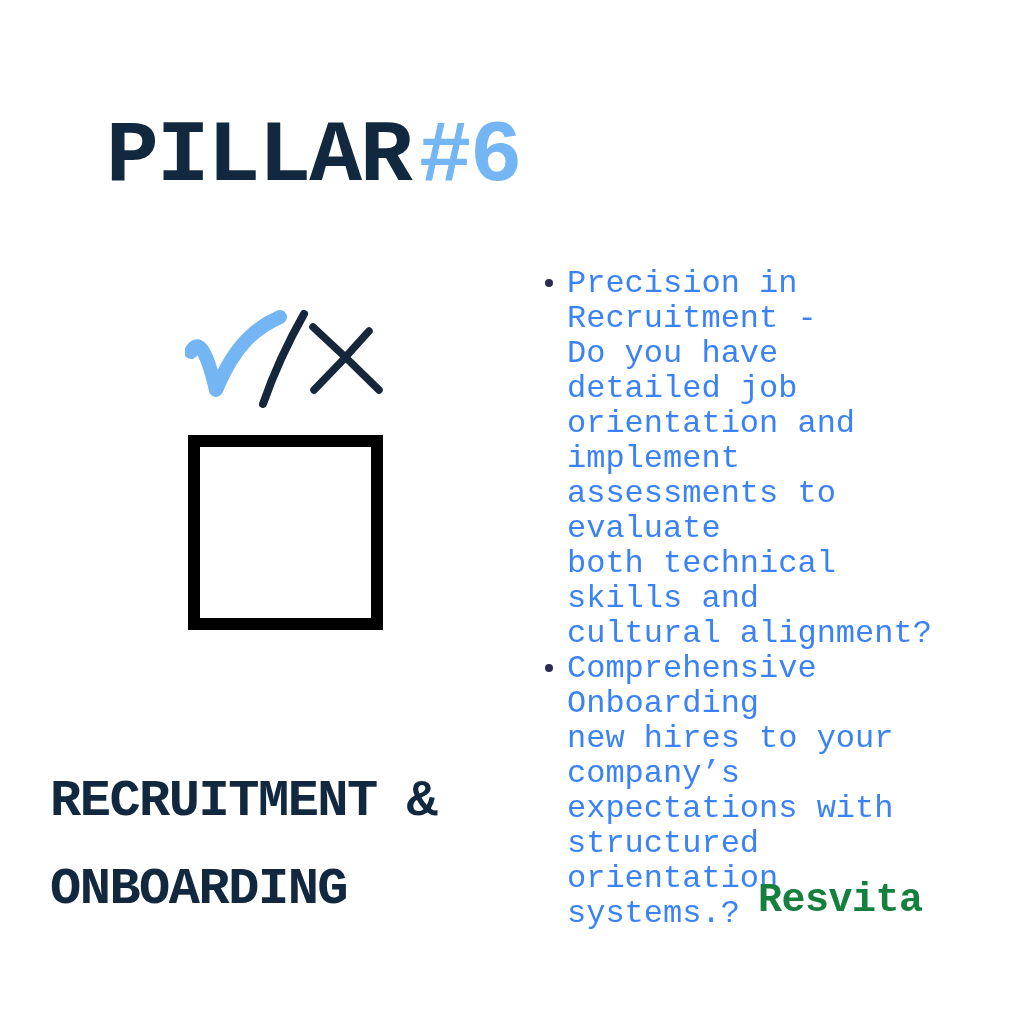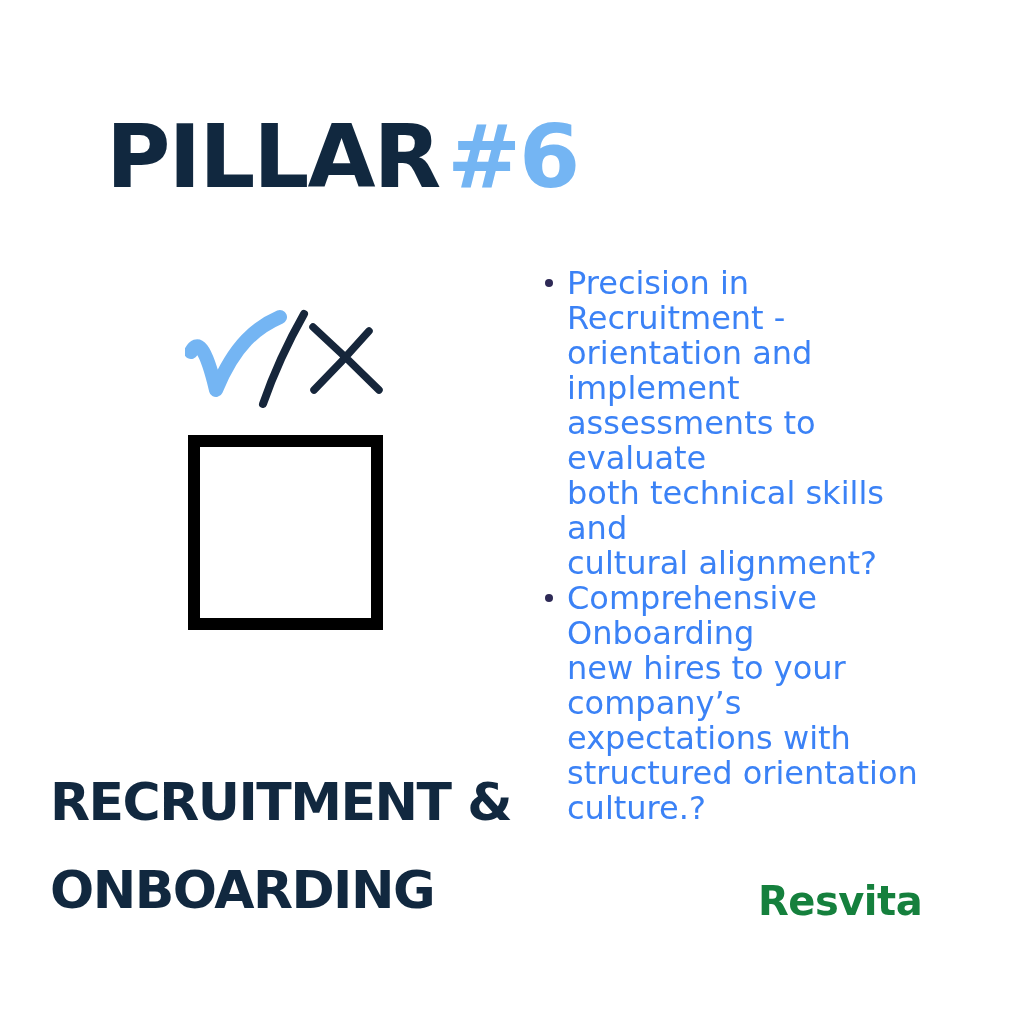--- a/index.html
+++ b/index.html
@@ -5,20 +5,21 @@
   * { margin: 0; padding: 0; box-sizing: border-box; }
   html, body { background: #ffffff; }
   body { font-family: "DejaVu Sans", "Liberation Sans", sans-serif; }
 
   .canvas {
     position: relative;
     width: 1024px;
     height: 1024px;
     background: #ffffff;
     overflow: hidden;
+    font-family: Liberation Mono, monospace;
   }
 
   
   .title {
     position: absolute;
     left: 106px;
     top: 113px;
     font-size: 88px;
     font-weight: 800;
     letter-spacing: -2px;
@@ -100,34 +101,35 @@
       <path d="M128,27 Q162,58 194,90 M184,31 Q157,62 129,90" fill="none" stroke-width="7.5" stroke-linecap="round" stroke="#16263b"></path>
       <rect x="9" y="141" width="183" height="183" fill="none" stroke-width="12" stroke="#000000"></rect>
     </svg>
   </div>
 
   <ul class="bullets">
     <li class="bullet">
       <span class="dot"></span>
       <div class="lines">
           <div class="line">Precision in Recruitment -</div>
+          <div class="line">Do you have detailed job</div>
           <div class="line">orientation and implement</div>
           <div class="line">assessments to evaluate</div>
           <div class="line">both technical skills and</div>
           <div class="line">cultural alignment?</div>
         </div>
     </li>
     <li class="bullet">
       <span class="dot"></span>
       <div class="lines">
           <div class="line">Comprehensive Onboarding</div>
           <div class="line">new hires to your company’s</div>
           <div class="line">expectations with</div>
           <div class="line">structured orientation</div>
-          <div class="line">culture.?</div>
+          <div class="line">systems.?</div>
         </div>
     </li>
   </ul>
 
   <div class="category">
     <div>RECRUITMENT &amp;</div>
     <div>ONBOARDING</div>
   </div>
 
   <div class="brand">Resvita</div>

